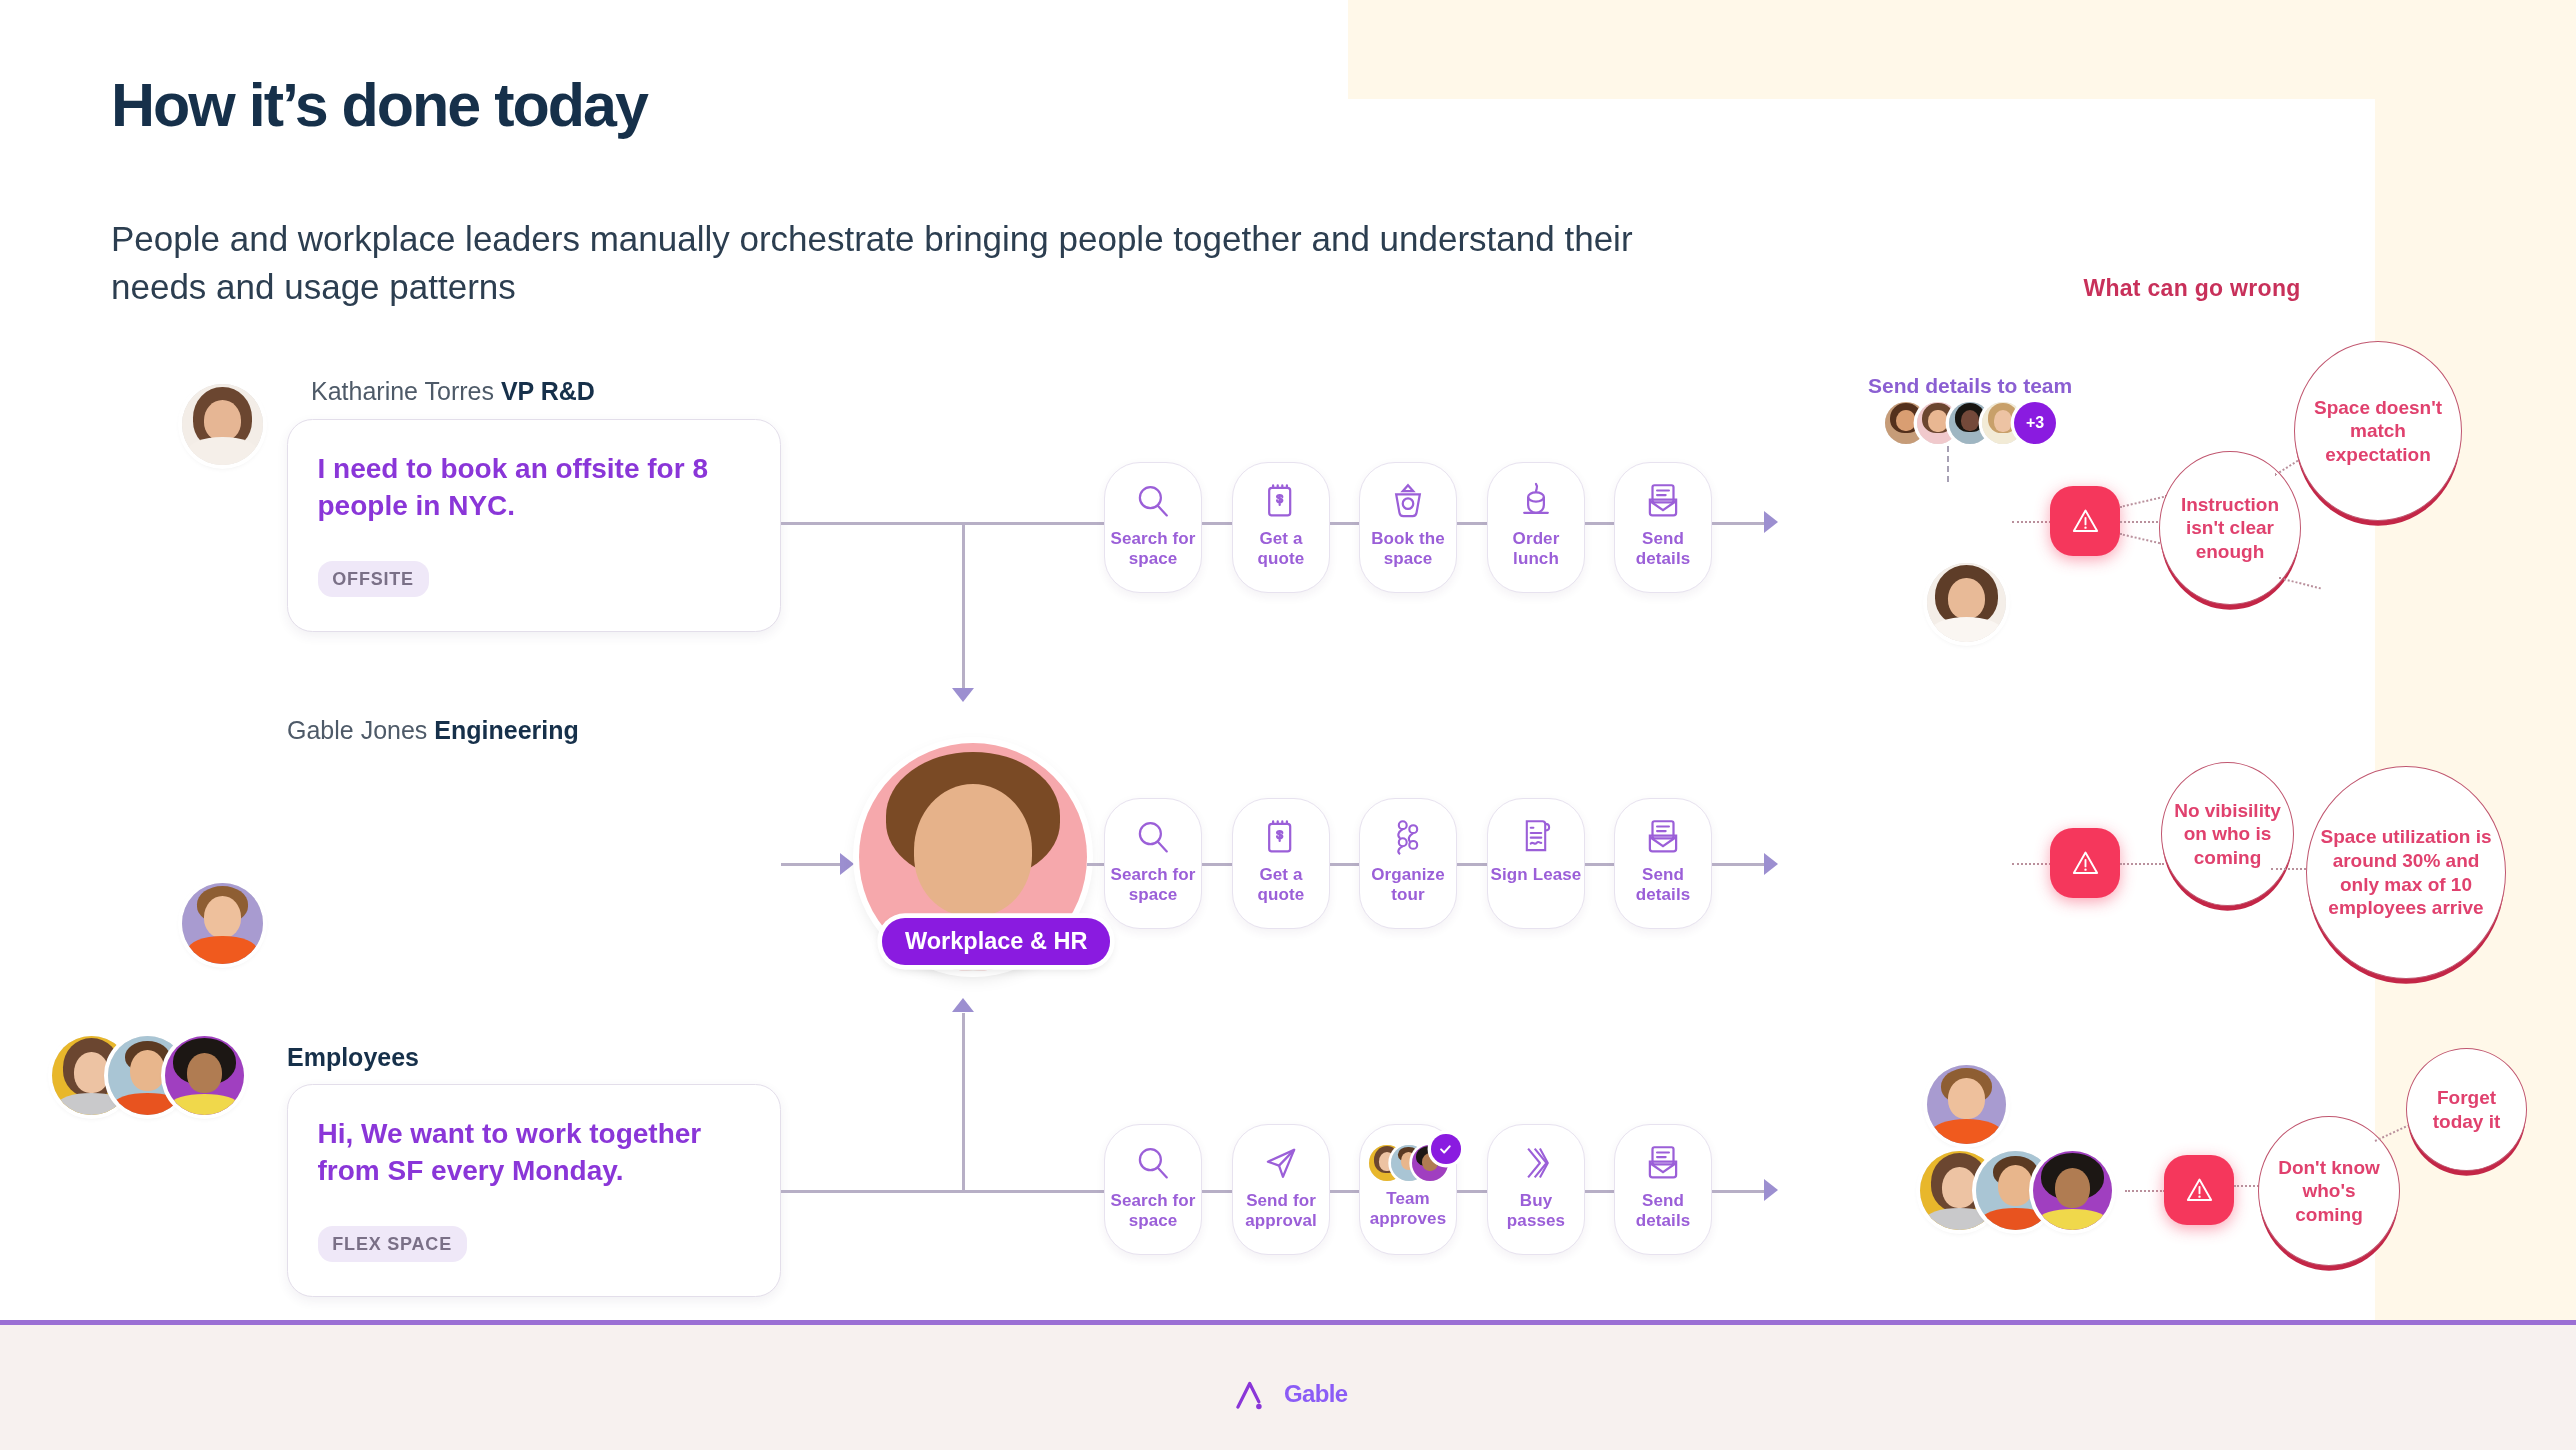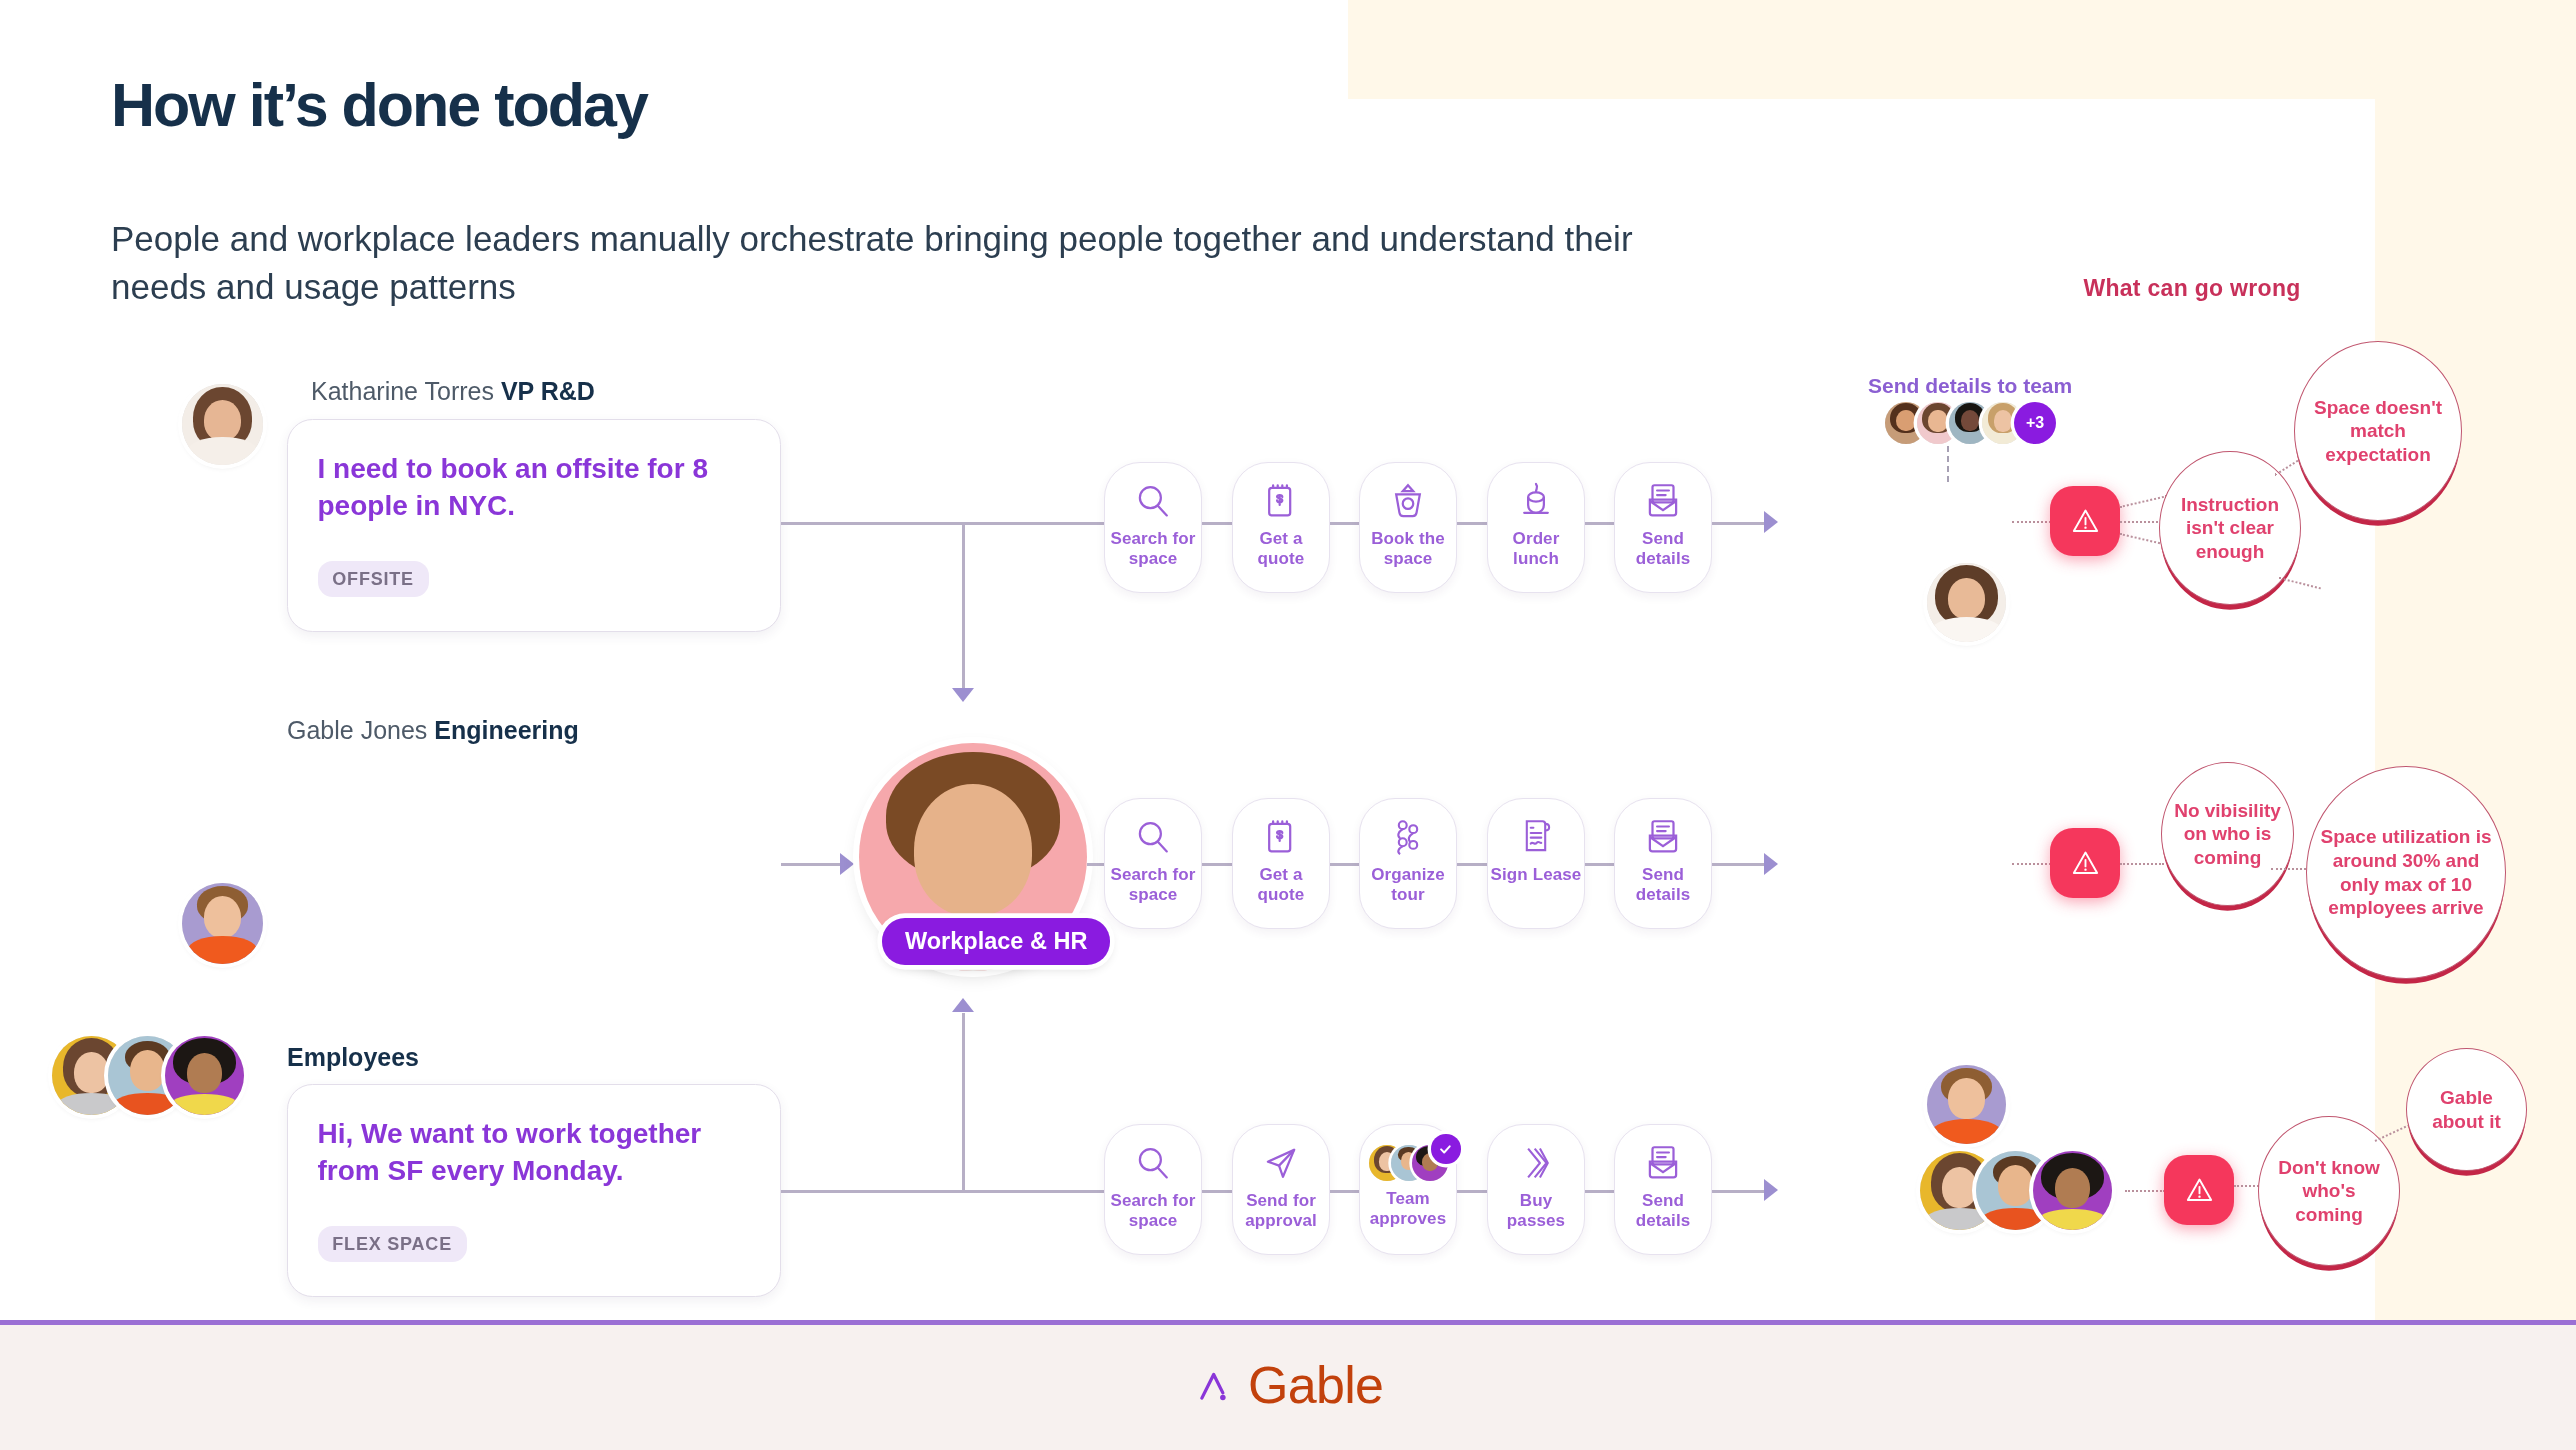--- a/index.html
+++ b/index.html
@@ -145,21 +145,21 @@
     position:absolute; width:29.5px; height:29.5px; border-radius:50%;
     background:#8A1BE0; display:flex; align-items:center; justify-content:center;
     box-shadow:0 0 0 3.4px #FFFFFF;
   }
 
   
   .logo-wrap {
     position:absolute; left:50%; bottom:35px; transform:translateX(-50%);
     display:flex; align-items:center; gap:13.4px;
   }
-  .logo-text { font-size:52px; font-weight:400; color:#c2410c; letter-spacing:-0.7px; }
+  .logo-text { font-size:24px; font-weight:700; color:#8b5cf6; letter-spacing:-0.7px; }
 </style>
 </head>
 <body>
 
 <div id="root">
 
   <div class="plate-white-top"></div>
   <div class="plate-white-body"></div>
 
   <div class="page-title">How it’s done today</div>
@@ -555,21 +555,21 @@
     </svg>
   </div>
 
   <div class="dotline" style="left:2234px; top:1185px; width:28px;"></div>
 
   <div class="bubble" style="left:2258px; top:1116px; width:142px; height:150px;">
     <span>Don't know who's coming</span>
   </div>
   <div class="dotline" style="left:2375px; top:1140px; width:54px; transform:rotate(-25deg); transform-origin:left center;"></div>
   <div class="bubble" style="left:2406px; top:1048px; width:121px; height:123px;">
-    <span>Gable about it</span>
+    <span>Forget today it</span>
   </div>
 
   <div class="footer-rule"></div>
   <div class="footer-bar"></div>
   <div class="logo-wrap">
     <svg width="42" height="42" viewBox="0 0 64 64" fill="none" stroke="#8A36D8" stroke-width="5">
       <path d="M14 52L32 16l14 28" stroke-linecap="round" stroke-linejoin="round"></path>
       <circle cx="46" cy="51" r="4.2" fill="#8A36D8" stroke="none"></circle>
     </svg>
     <div class="logo-text">Gable</div>

